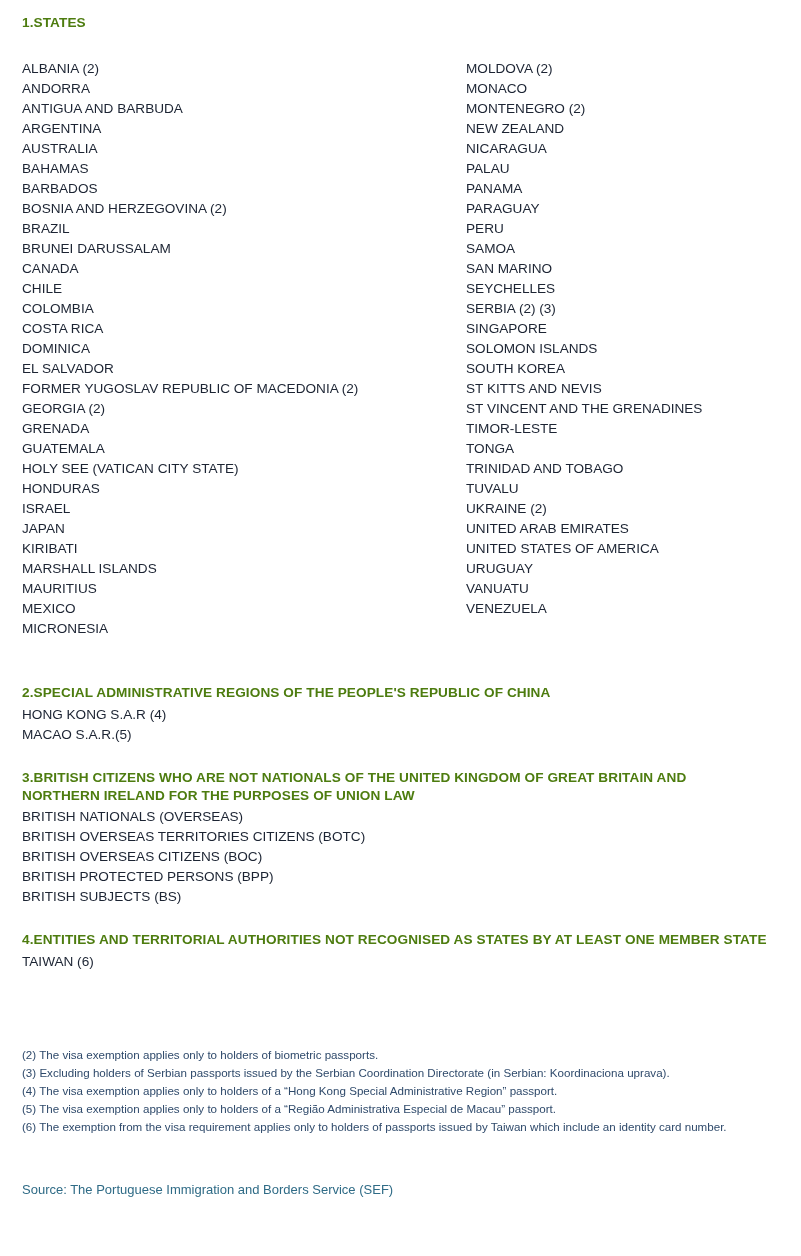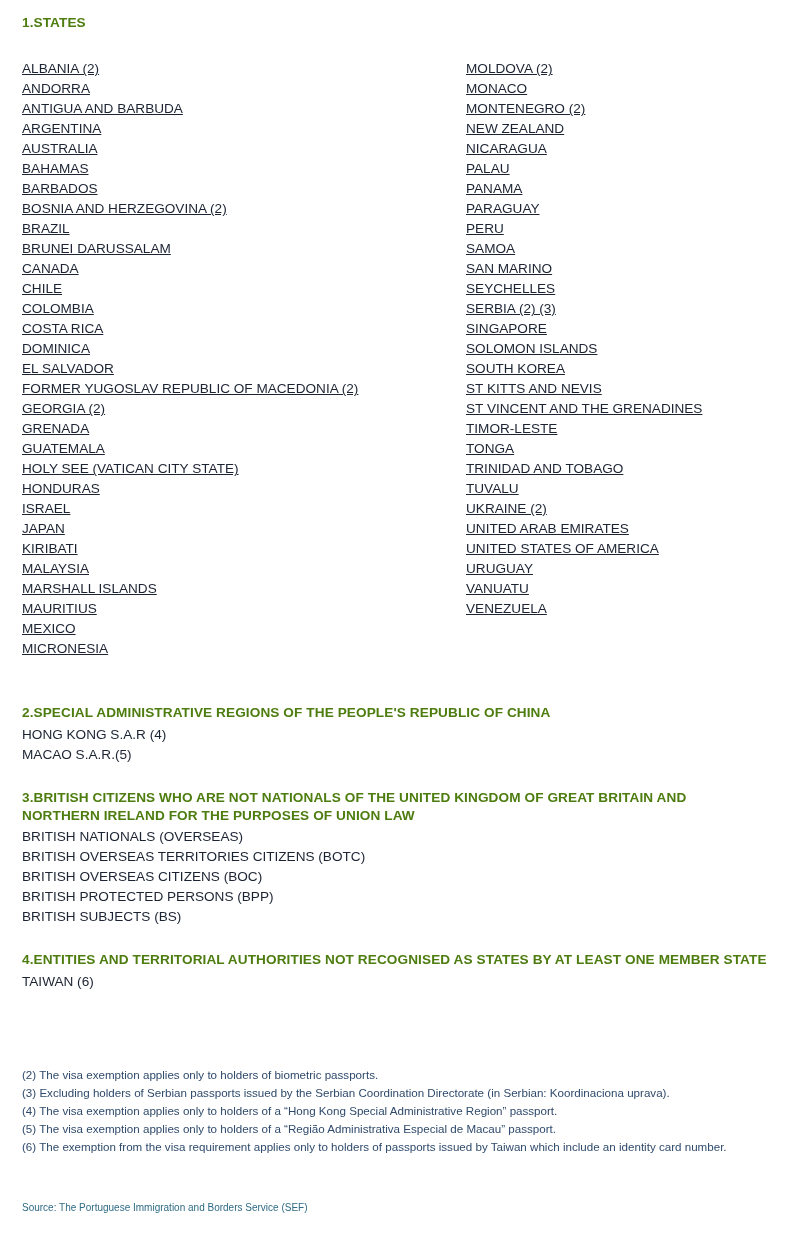--- a/index.html
+++ b/index.html
@@ -32,21 +32,20 @@
     max-width: 700px;
   }
   .states-cols {
     display: flex;
     margin-top: 27px;
     column-gap: 0;
   }
   .col {
     width: 444px;
     flex: 0 0 auto;
-    text-decoration: underline;
   }
   .col.second {
     width: 330px;
   }
   .entry {
     font-size: 13.6px;
     line-height: 20px;
     color: #1c2433;
     white-space: nowrap;
   }
@@ -65,21 +64,21 @@
     font-size: 11.6px;
     line-height: 18px;
     max-width: 766px;
   }
   .footnotes .fn {
     color: #2f4a6b;
   }
   .source {
     margin-top: 46px;
     color: #2f6b86;
-    font-size: 10px;
+    font-size: 13px;
     padding-bottom: 30px;
   }
 </style>
 </head>
 <body>
 
 <div class="page">
 
   <div>
     <div class="section-title">1.STATES</div>
@@ -103,21 +102,20 @@
         <div class="entry">EL SALVADOR</div>
         <div class="entry">FORMER YUGOSLAV REPUBLIC OF MACEDONIA (2)</div>
         <div class="entry">GEORGIA (2)</div>
         <div class="entry">GRENADA</div>
         <div class="entry">GUATEMALA</div>
         <div class="entry">HOLY SEE (VATICAN CITY STATE)</div>
         <div class="entry">HONDURAS</div>
         <div class="entry">ISRAEL</div>
         <div class="entry">JAPAN</div>
         <div class="entry">KIRIBATI</div>
-        <div class="entry">MALAYSIA</div>
         <div class="entry">MARSHALL ISLANDS</div>
         <div class="entry">MAURITIUS</div>
         <div class="entry">MEXICO</div>
         <div class="entry">MICRONESIA</div>
       </div>
       <div class="col second">
         <div class="entry">MOLDOVA (2)</div>
         <div class="entry">MONACO</div>
         <div class="entry">MONTENEGRO (2)</div>
         <div class="entry">NEW ZEALAND</div>

